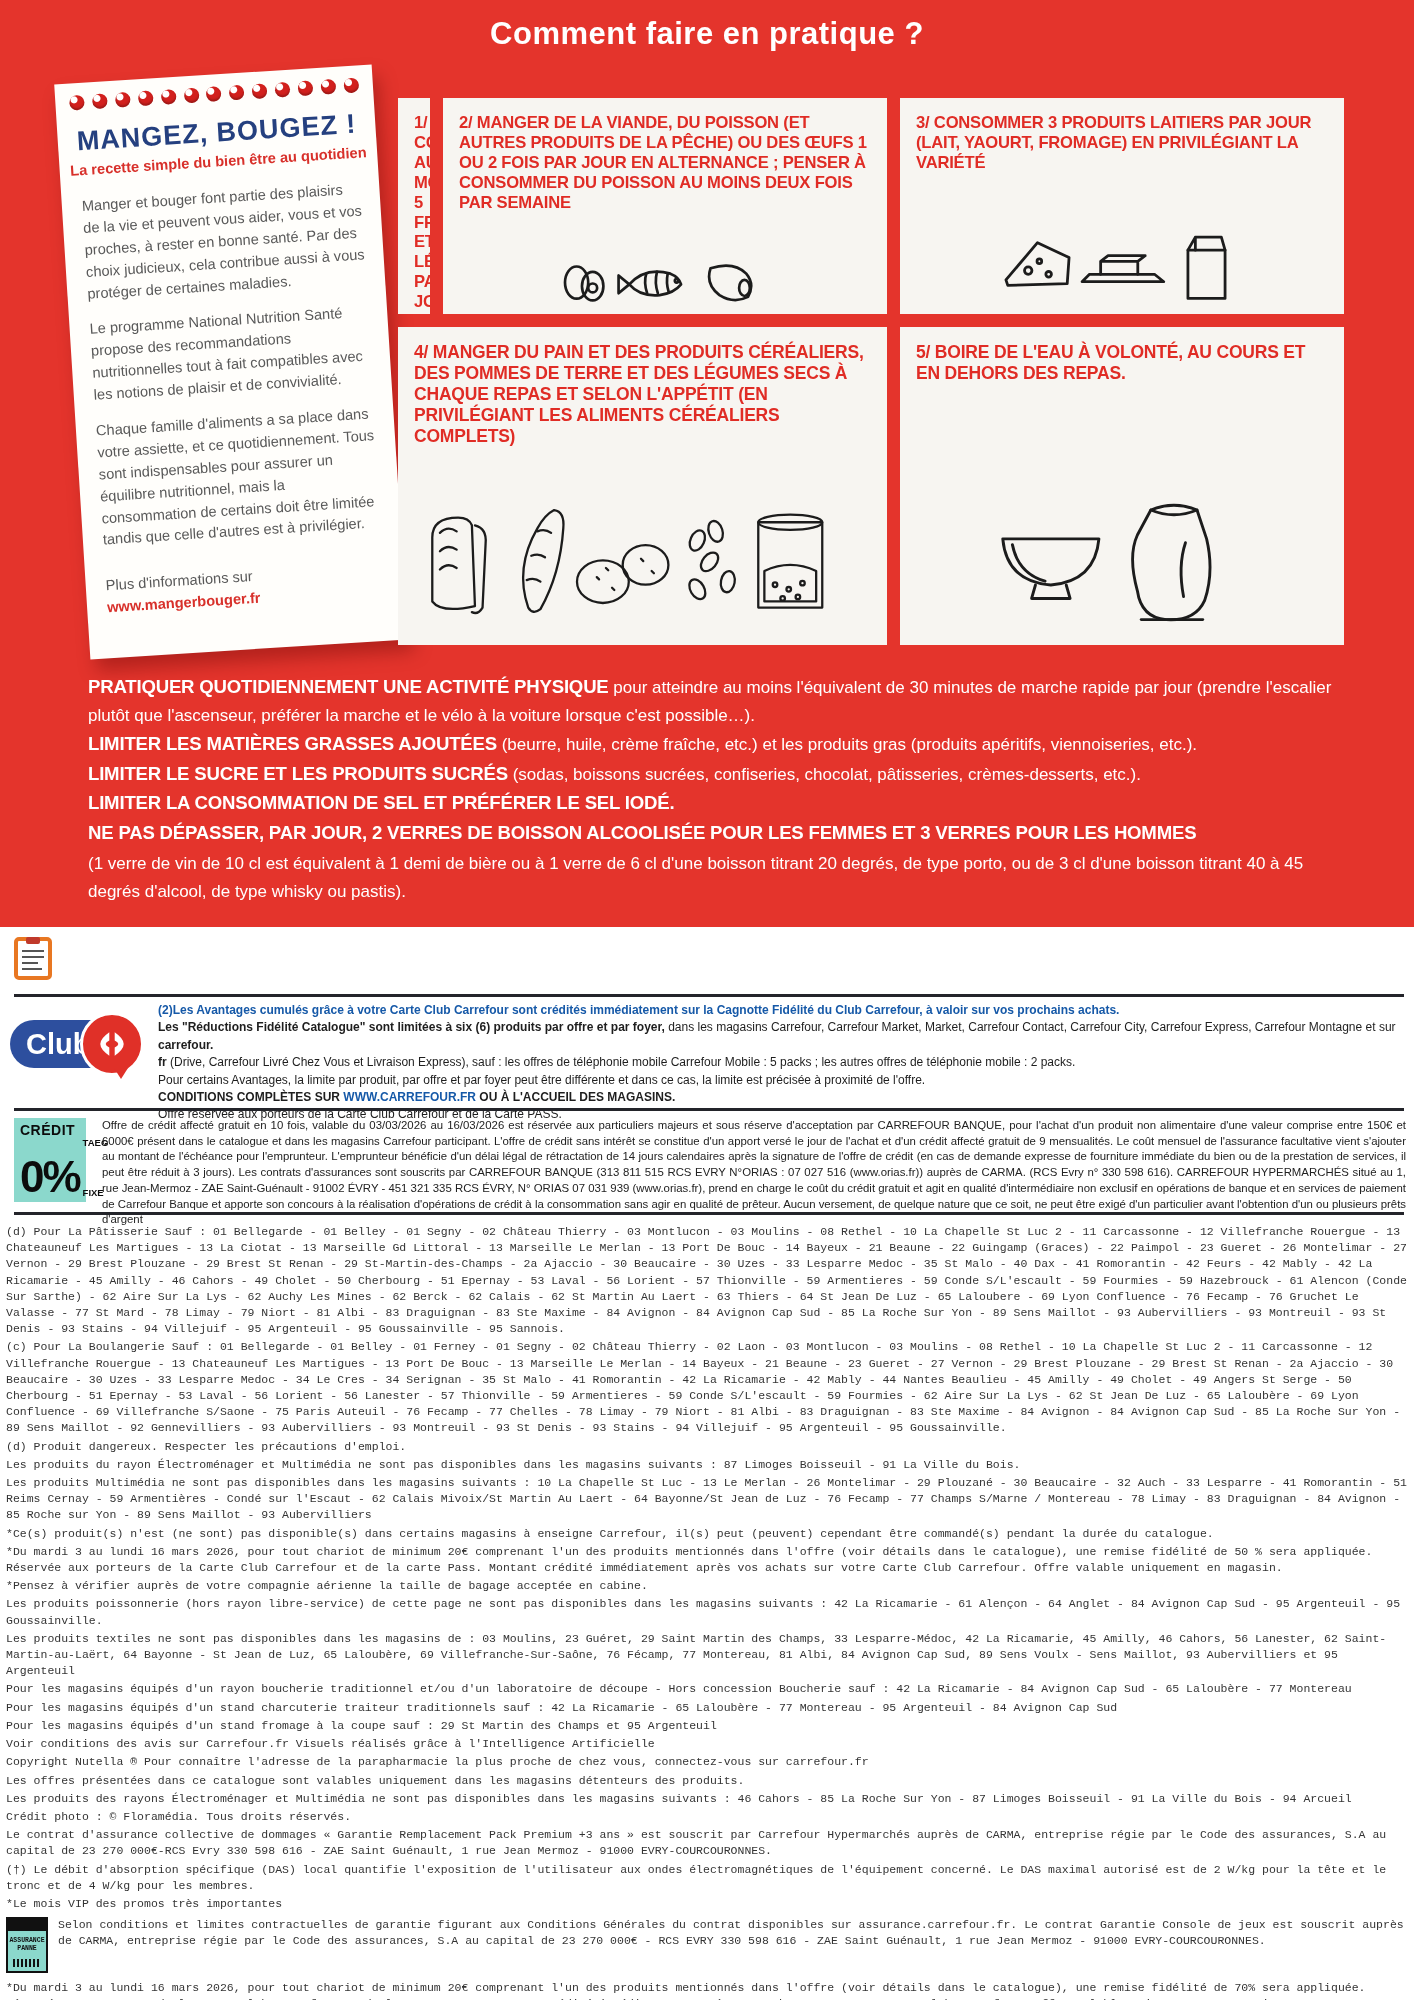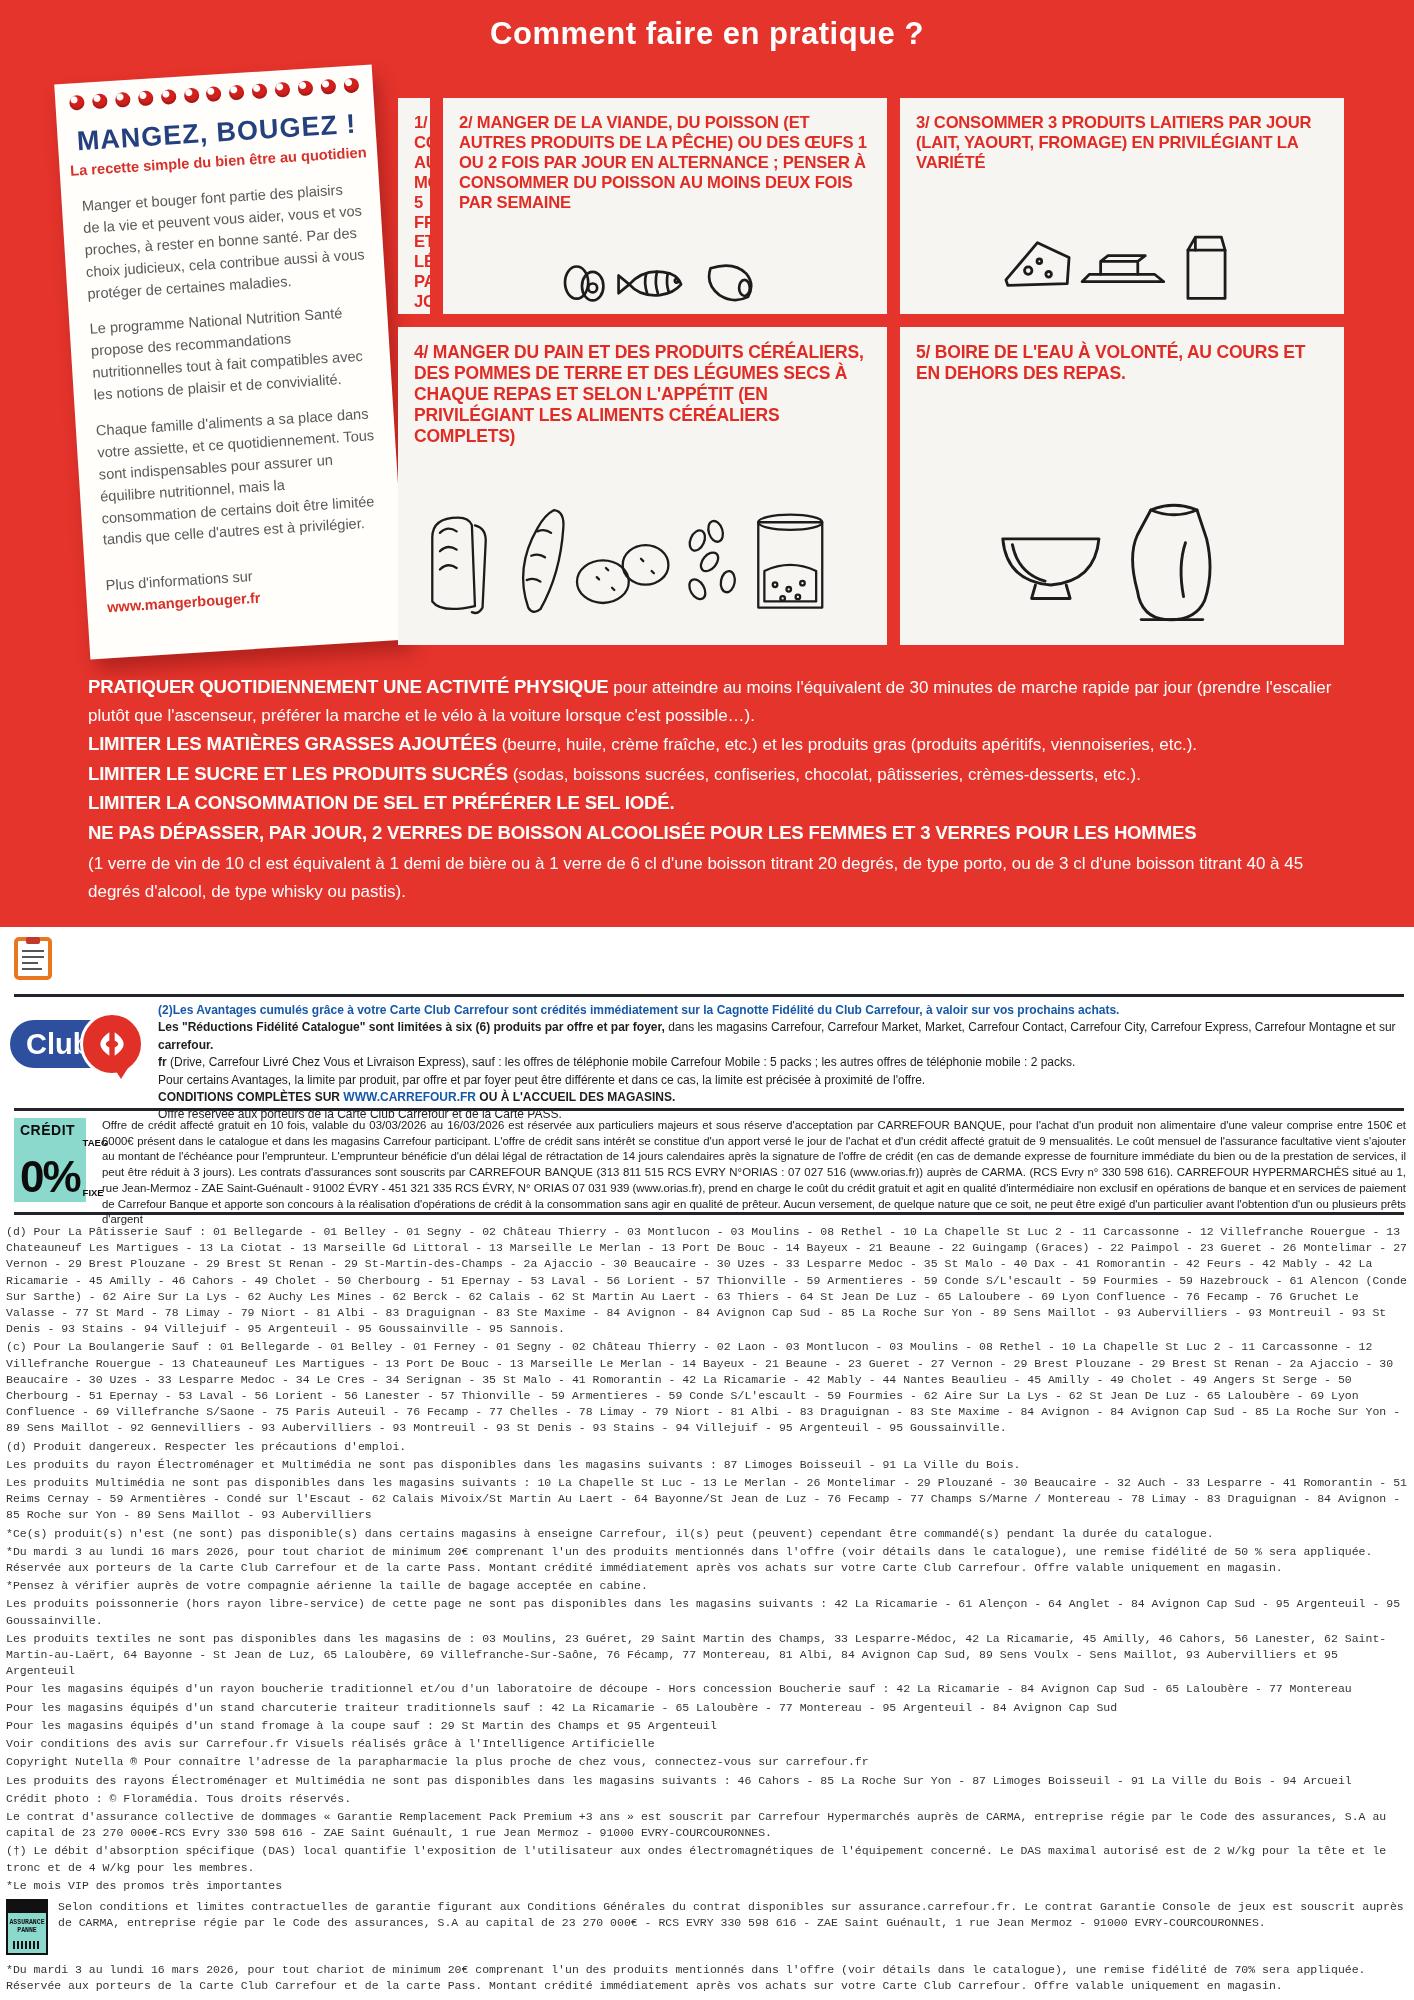--- a/index.html
+++ b/index.html
@@ -348,20 +348,21 @@
         <p class="legal-line">Pour les magasins équipés d'un rayon boucherie traditionnel et/ou d'un laboratoire de découpe - Hors concession Boucherie sauf : 42 La Ricamarie - 84 Avignon Cap Sud - 65 Laloubère - 77 Montereau</p>
 
         <p class="legal-line">Pour les magasins équipés d'un stand charcuterie traiteur traditionnels sauf : 42 La Ricamarie - 65 Laloubère - 77 Montereau - 95 Argenteuil - 84 Avignon Cap Sud</p>
 
         <p class="legal-line">Pour les magasins équipés d'un stand fromage à la coupe sauf : 29 St Martin des Champs et 95 Argenteuil</p>
 
         <p class="legal-line">Voir conditions des avis sur Carrefour.fr Visuels réalisés grâce à l'Intelligence Artificielle</p>
 
         <p class="legal-line">Copyright Nutella ® Pour connaître l'adresse de la parapharmacie la plus proche de chez vous, connectez-vous sur carrefour.fr</p>
 
+        <p class="legal-line">Les offres présentées dans ce catalogue sont valables uniquement dans les magasins détenteurs des produits.</p>
 
         <p class="legal-line">Les produits des rayons Électroménager et Multimédia ne sont pas disponibles dans les magasins suivants : 46 Cahors - 85 La Roche Sur Yon - 87 Limoges Boisseuil - 91 La Ville du Bois - 94 Arcueil</p>
 
         <p class="legal-line">Crédit photo : © Floramédia. Tous droits réservés.</p>
 
         <p class="legal-line">Le contrat d'assurance collective de dommages « Garantie Remplacement Pack Premium +3 ans » est souscrit par Carrefour Hypermarchés auprès de CARMA, entreprise régie par le Code des assurances, S.A au capital de 23 270 000€-RCS Evry 330 598 616 - ZAE Saint Guénault, 1 rue Jean Mermoz - 91000 EVRY-COURCOURONNES.</p>
 
         <p class="legal-line">(†) Le débit d'absorption spécifique (DAS) local quantifie l'exposition de l'utilisateur aux ondes électromagnétiques de l'équipement concerné. Le DAS maximal autorisé est de 2 W/kg pour la tête et le tronc et de 4 W/kg pour les membres.</p>
 
         <p class="legal-line">*Le mois VIP des promos très importantes</p>

